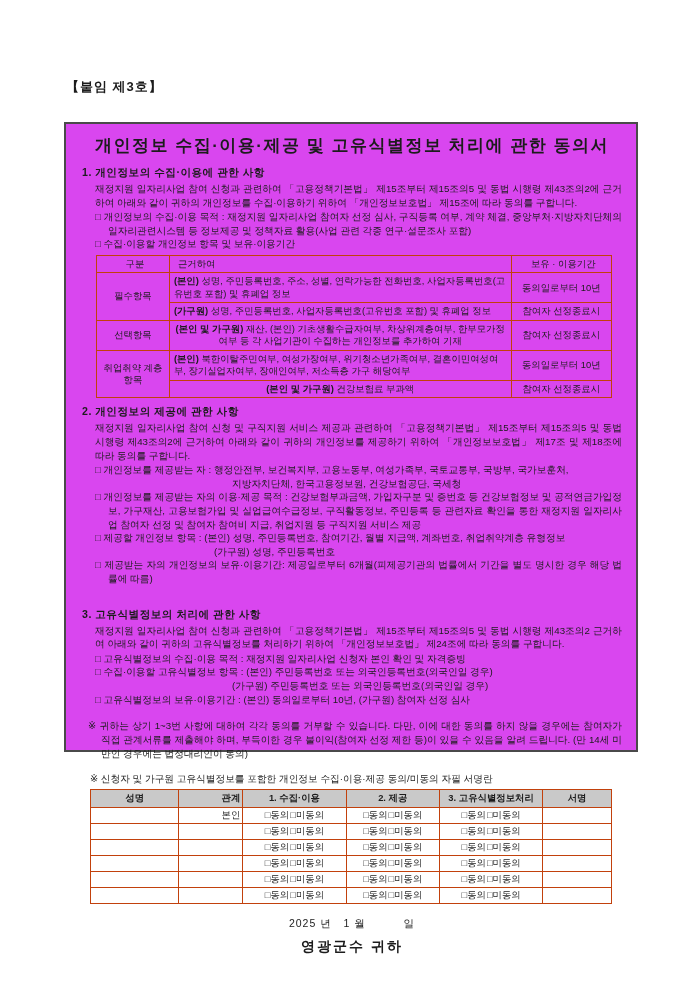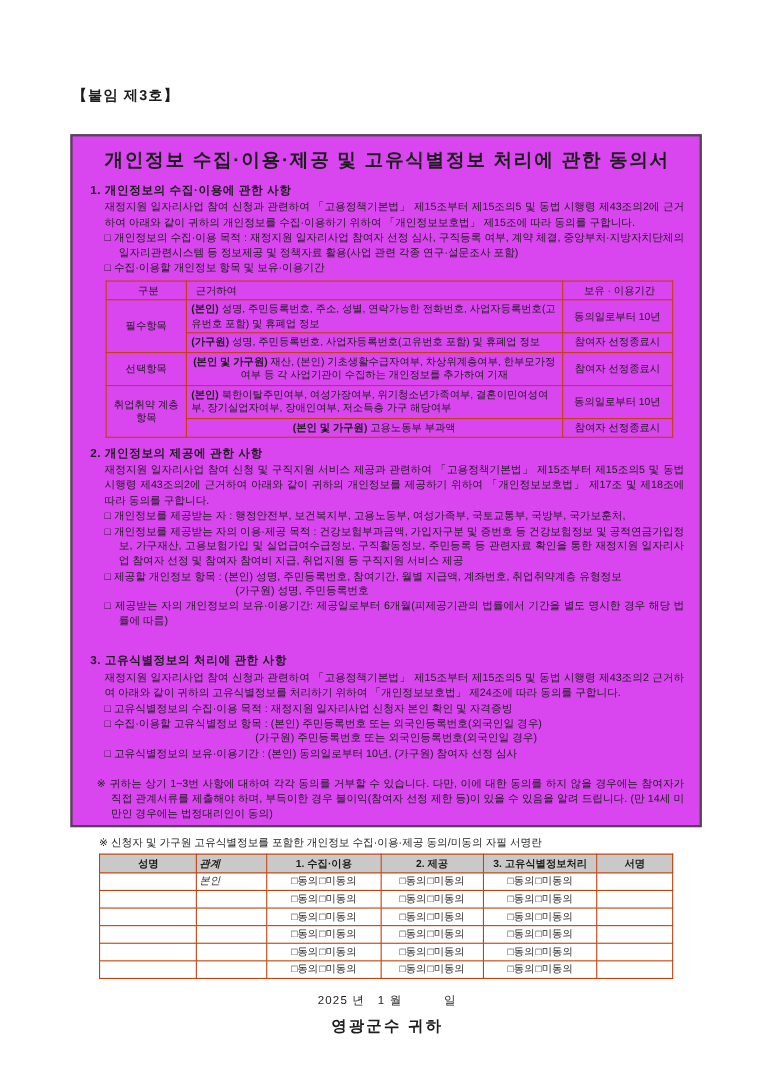--- a/index.html
+++ b/index.html
@@ -33,21 +33,21 @@
   .t1 .info.center{text-align:center;}
   .t1 .period{width:92px;text-align:center;white-space:nowrap;}
 
   .notice{font-size:9.7px;line-height:14px;margin:13px 0 0 6px;padding-left:13px;text-indent:-13px;text-align:justify;}
   .sig-caption{font-size:9.7px;margin:12px 0 3px 8px;}
 
   .t2{width:522px;margin:0 0 0 8px;table-layout:fixed;}
   .t2 th{background:#c9c9c9;font-weight:bold;text-align:center;padding:2px 2px;}
   .t2 td{height:13px;padding:1px 2px;}
   .t2 .c-name{width:17%;}
-  .t2 .c-rel{width:12%;text-align:left;font-style:italic;}
+  .t2 .c-rel{width:12%;text-align:right;}
   .t2 .c-cb{width:20%;text-align:center;white-space:nowrap;}
   .t2 .c-cb2{width:18%;text-align:center;white-space:nowrap;}
   .t2 .c-cb3{width:20%;text-align:center;white-space:nowrap;}
   .t2 .c-sign{width:13%;}
   .t2 .cb{display:inline-block;}
   .t2 .cb + .cb{margin-left:1px;}
 
   .date-line{text-align:center;font-size:10.5px;margin-top:13px;letter-spacing:1px;}
   .date-line .day-gap{display:inline-block;width:30px;}
   .recipient{text-align:center;font-size:14px;font-weight:bold;letter-spacing:2px;margin-top:7px;}
@@ -87,31 +87,32 @@
           <td class="group">선택항목</td>
           <td class="info center"><b>(본인 및 가구원)</b> <span>재산, (본인) 기초생활수급자여부, 차상위계층여부, 한부모가정 여부 등 각 사업기관이 수집하는 개인정보를 추가하여 기재</span></td>
           <td class="period">참여자 선정종료시</td>
         </tr>
         <tr>
           <td class="group" rowspan="2">취업취약 계층항목</td>
           <td class="info"><b>(본인)</b> <span>북한이탈주민여부, 여성가장여부, 위기청소년가족여부, 결혼이민여성여부, 장기실업자여부, 장애인여부, 저소득층 가구 해당여부</span></td>
           <td class="period">동의일로부터 10년</td>
         </tr>
         <tr>
-          <td class="info center"><b>(본인 및 가구원)</b> <span>고용노동부 부과액</span></td>
+          <td class="info center"><b>(본인 및 가구원)</b> <span>건강보험료 부과액</span></td>
           <td class="period">참여자 선정종료시</td>
         </tr>
       </tbody>
     </table>
   </div>
 
   <div>
     <div class="sec-heading">2. 개인정보의 제공에 관한 사항</div>
     <div class="para">재정지원 일자리사업 참여 신청 및 구직지원 서비스 제공과 관련하여 「고용정책기본법」 제15조부터 제15조의5 및 동법 시행령 제43조의2에 근거하여 아래와 같이 귀하의 개인정보를 제공하기 위하여 「개인정보보호법」 제17조 및 제18조에 따라 동의를 구합니다.</div>
     <div class="bullet">□ 개인정보를 제공받는 자 : 행정안전부, 보건복지부, 고용노동부, 여성가족부, 국토교통부, 국방부, 국가보훈처,</div>
+    <div class="cont c1">지방자치단체, 한국고용정보원, 건강보험공단, 국세청</div>
     <div class="bullet">□ 개인정보를 제공받는 자의 이용·제공 목적 : 건강보험부과금액, 가입자구분 및 증번호 등 건강보험정보 및 공적연금가입정보, 가구재산, 고용보험가입 및 실업급여수급정보, 구직활동정보, 주민등록 등 관련자료 확인을 통한 재정지원 일자리사업 참여자 선정 및 참여자 참여비 지급, 취업지원 등 구직지원 서비스 제공</div>
     <div class="bullet">□ 제공할 개인정보 항목 : (본인) 성명, 주민등록번호, 참여기간, 월별 지급액, 계좌번호, 취업취약계층 유형정보</div>
     <div class="cont c2">(가구원) 성명, 주민등록번호</div>
     <div class="bullet">□ 제공받는 자의 개인정보의 보유·이용기간: 제공일로부터 6개월(피제공기관의 법률에서 기간을 별도 명시한 경우 해당 법률에 따름)</div>
   </div>
 
   <div style="margin-top:22px;">
     <div class="sec-heading">3. 고유식별정보의 처리에 관한 사항</div>
     <div class="para">재정지원 일자리사업 참여 신청과 관련하여 「고용정책기본법」 제15조부터 제15조의5 및 동법 시행령 제43조의2 근거하여 아래와 같이 귀하의 고유식별정보를 처리하기 위하여 「개인정보보호법」 제24조에 따라 동의를 구합니다.</div>
     <div class="bullet">□ 고유식별정보의 수집·이용 목적 : 재정지원 일자리사업 신청자 본인 확인 및 자격증빙</div>

